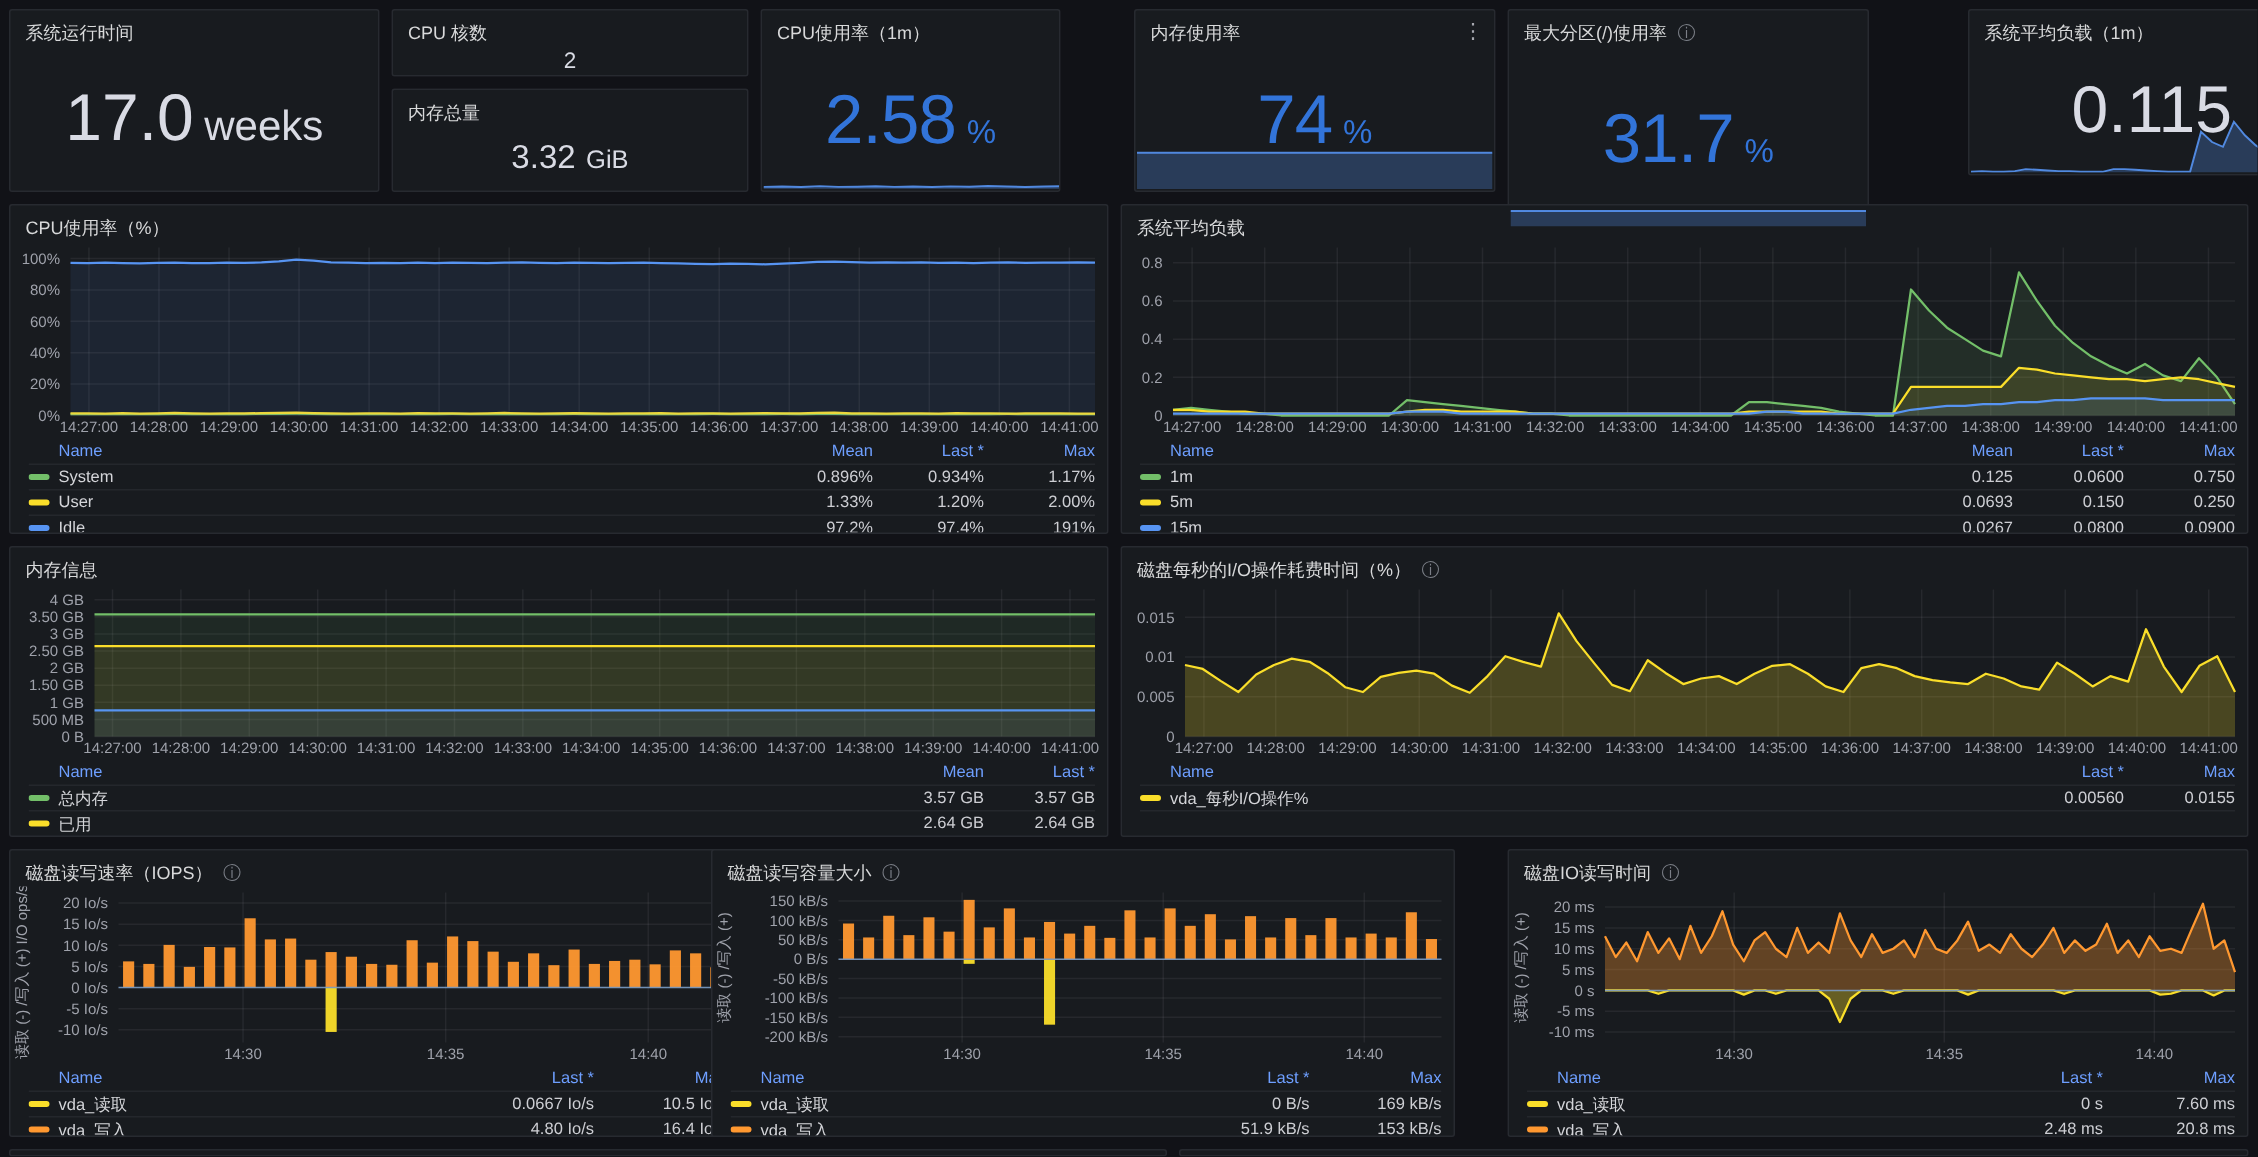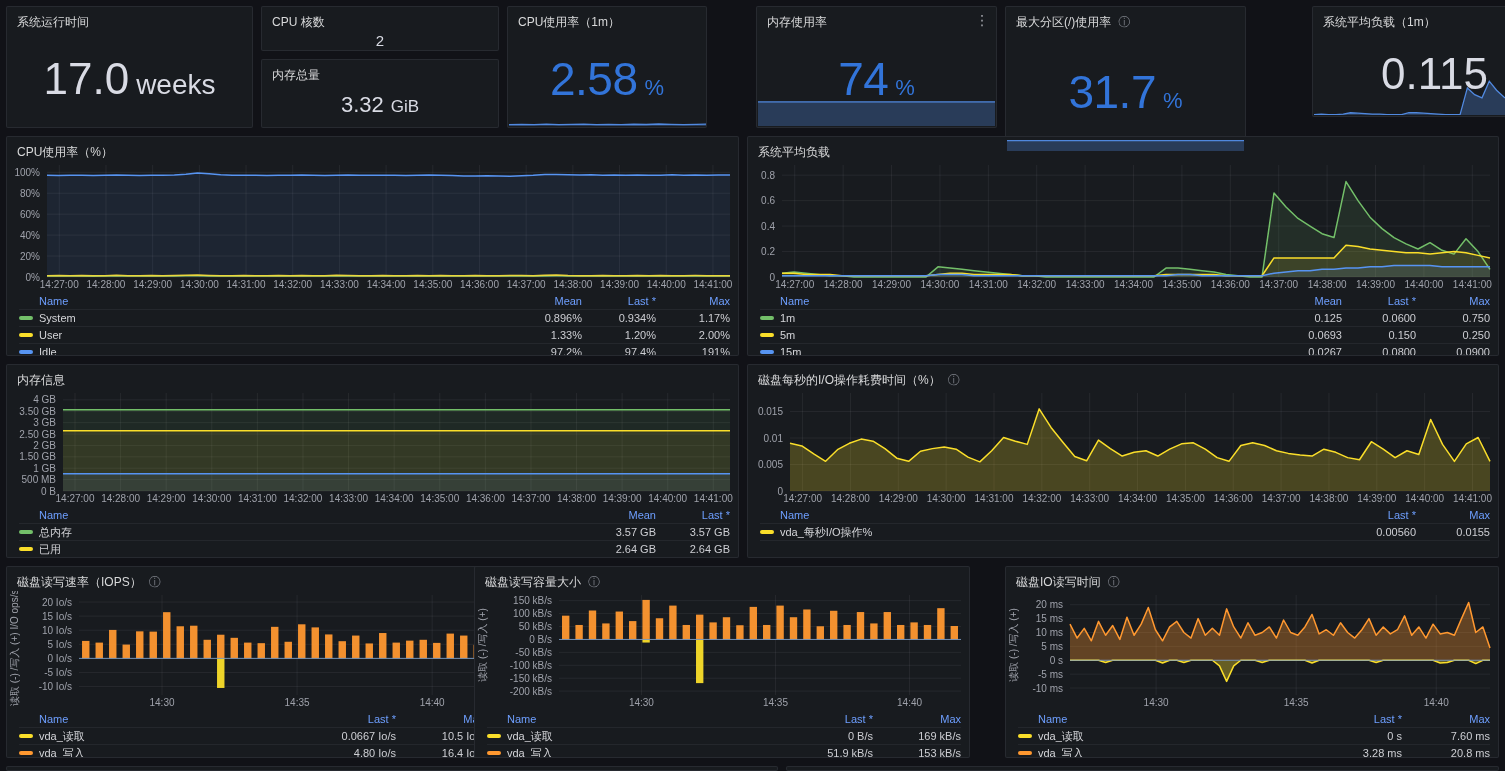--- a/index.html
+++ b/index.html
@@ -665,20 +665,20 @@
         <span class="lg-val lg-hval">Last *</span>
         <span class="lg-val lg-hval">Max</span>
       </div>
       <div class="lg-row">
         <span class="lg-name"><span class="lg-sw" style="background: rgb(250, 222, 42);"></span>vda_读取</span>
         <span class="lg-val">0 s</span>
         <span class="lg-val">7.60 ms</span>
       </div>
       <div class="lg-row">
         <span class="lg-name"><span class="lg-sw" style="background: rgb(255, 152, 48);"></span>vda_写入</span>
-        <span class="lg-val">3.28 ms</span>
+        <span class="lg-val">2.48 ms</span>
         <span class="lg-val">20.8 ms</span>
       </div>
     </div>
 </div>
 
 <div class="panel" style="left:6px;top:766px;width:772px;height:5px"></div>
 <div class="panel" style="left:786px;top:766px;width:713px;height:5px"></div>
 
 </body></html>

